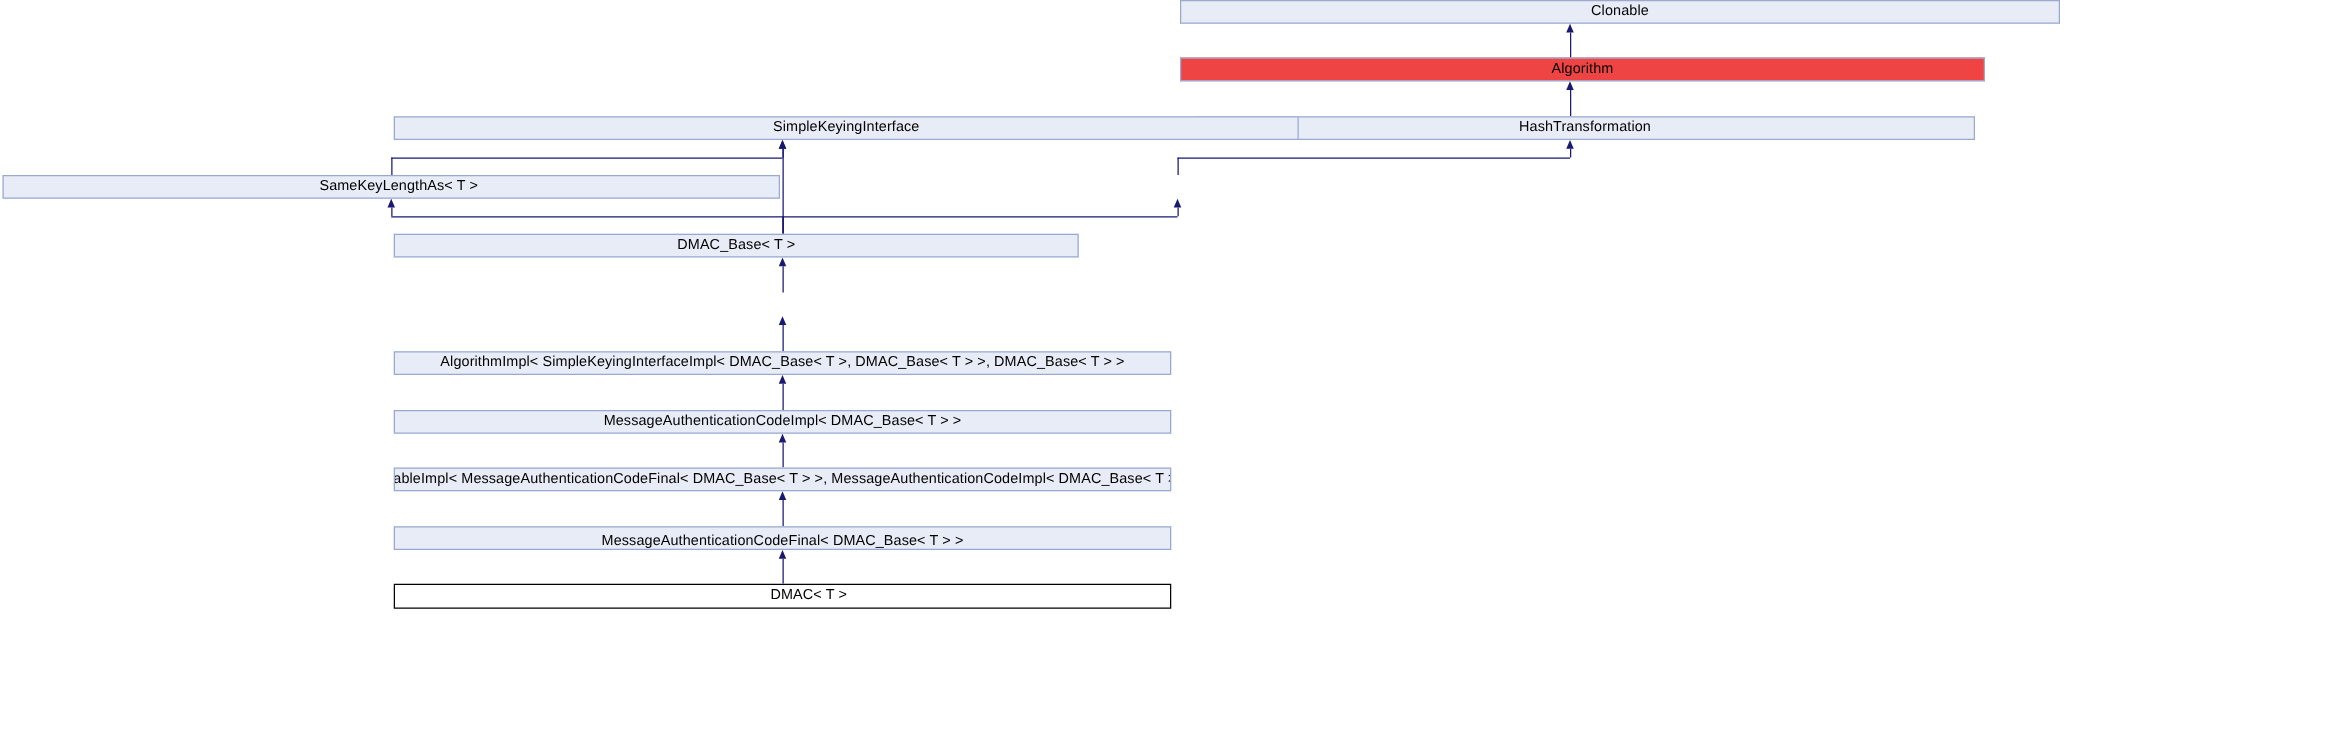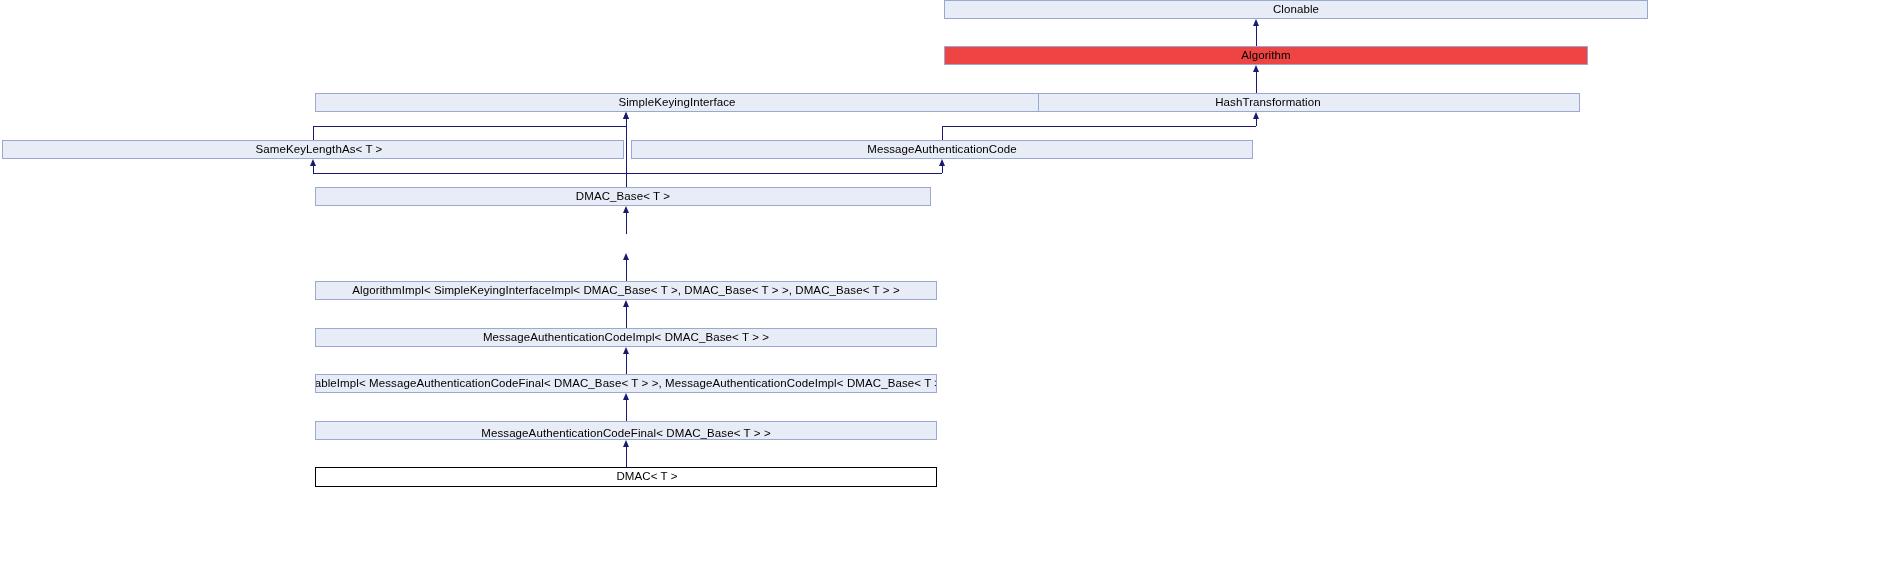--- a/index.html
+++ b/index.html
@@ -102,24 +102,21 @@
     </div>
     <div class="node" style="left: 944px; top: 93px; width: 624px; height: 19px; background: rgb(232, 236, 247); border-color: rgb(154, 169, 208); margin-left: 12px;">
       <span>HashTransformation</span>
     </div>
     <div class="node" style="left: 315px; top: 93px; width: 724px; height: 19px; background: rgb(232, 236, 247); border-color: rgb(154, 169, 208);">
       <span>SimpleKeyingInterface</span>
     </div>
     <div class="node" style="left: 2px; top: 140px; width: 622px; height: 19px; background: rgb(232, 236, 247); border-color: rgb(154, 169, 208); padding-left: 12px;">
       <span>SameKeyLengthAs&lt; T &gt;</span>
     </div>
-    <div class="node" style="left: 631px; top: 140px; width: 622px; height: 19px; background: rgb(232, 236, 247); border-color: rgb(154, 169, 208);">
-      <span>MessageAuthenticationCode</span>
-    </div>
-    <div class="node" style="left: 315px; top: 187px; width: 616px; height: 19px; background: rgb(232, 236, 247); border-color: rgb(154, 169, 208);">
+    <div class="node" style="left: 315px; top: 187px; width: 548px; height: 19px; background: rgb(232, 236, 247); border-color: rgb(154, 169, 208);">
       <span>DMAC_Base&lt; T &gt;</span>
     </div>
     <div class="node" style="left: 315px; top: 281px; width: 622px; height: 19px; background: rgb(232, 236, 247); border-color: rgb(154, 169, 208);">
       <span>AlgorithmImpl&lt; SimpleKeyingInterfaceImpl&lt; DMAC_Base&lt; T &gt;, DMAC_Base&lt; T &gt; &gt;, DMAC_Base&lt; T &gt; &gt;</span>
     </div>
     <div class="node" style="left: 315px; top: 328px; width: 622px; height: 19px; background: rgb(232, 236, 247); border-color: rgb(154, 169, 208);">
       <span>MessageAuthenticationCodeImpl&lt; DMAC_Base&lt; T &gt; &gt;</span>
     </div>
     <div class="node" style="left: 315px; top: 374px; width: 622px; height: 19px; background: rgb(232, 236, 247); border-color: rgb(154, 169, 208);">
       <span>ClonableImpl&lt; MessageAuthenticationCodeFinal&lt; DMAC_Base&lt; T &gt; &gt;, MessageAuthenticationCodeImpl&lt; DMAC_Base&lt; T &gt; &gt; &gt;</span>

